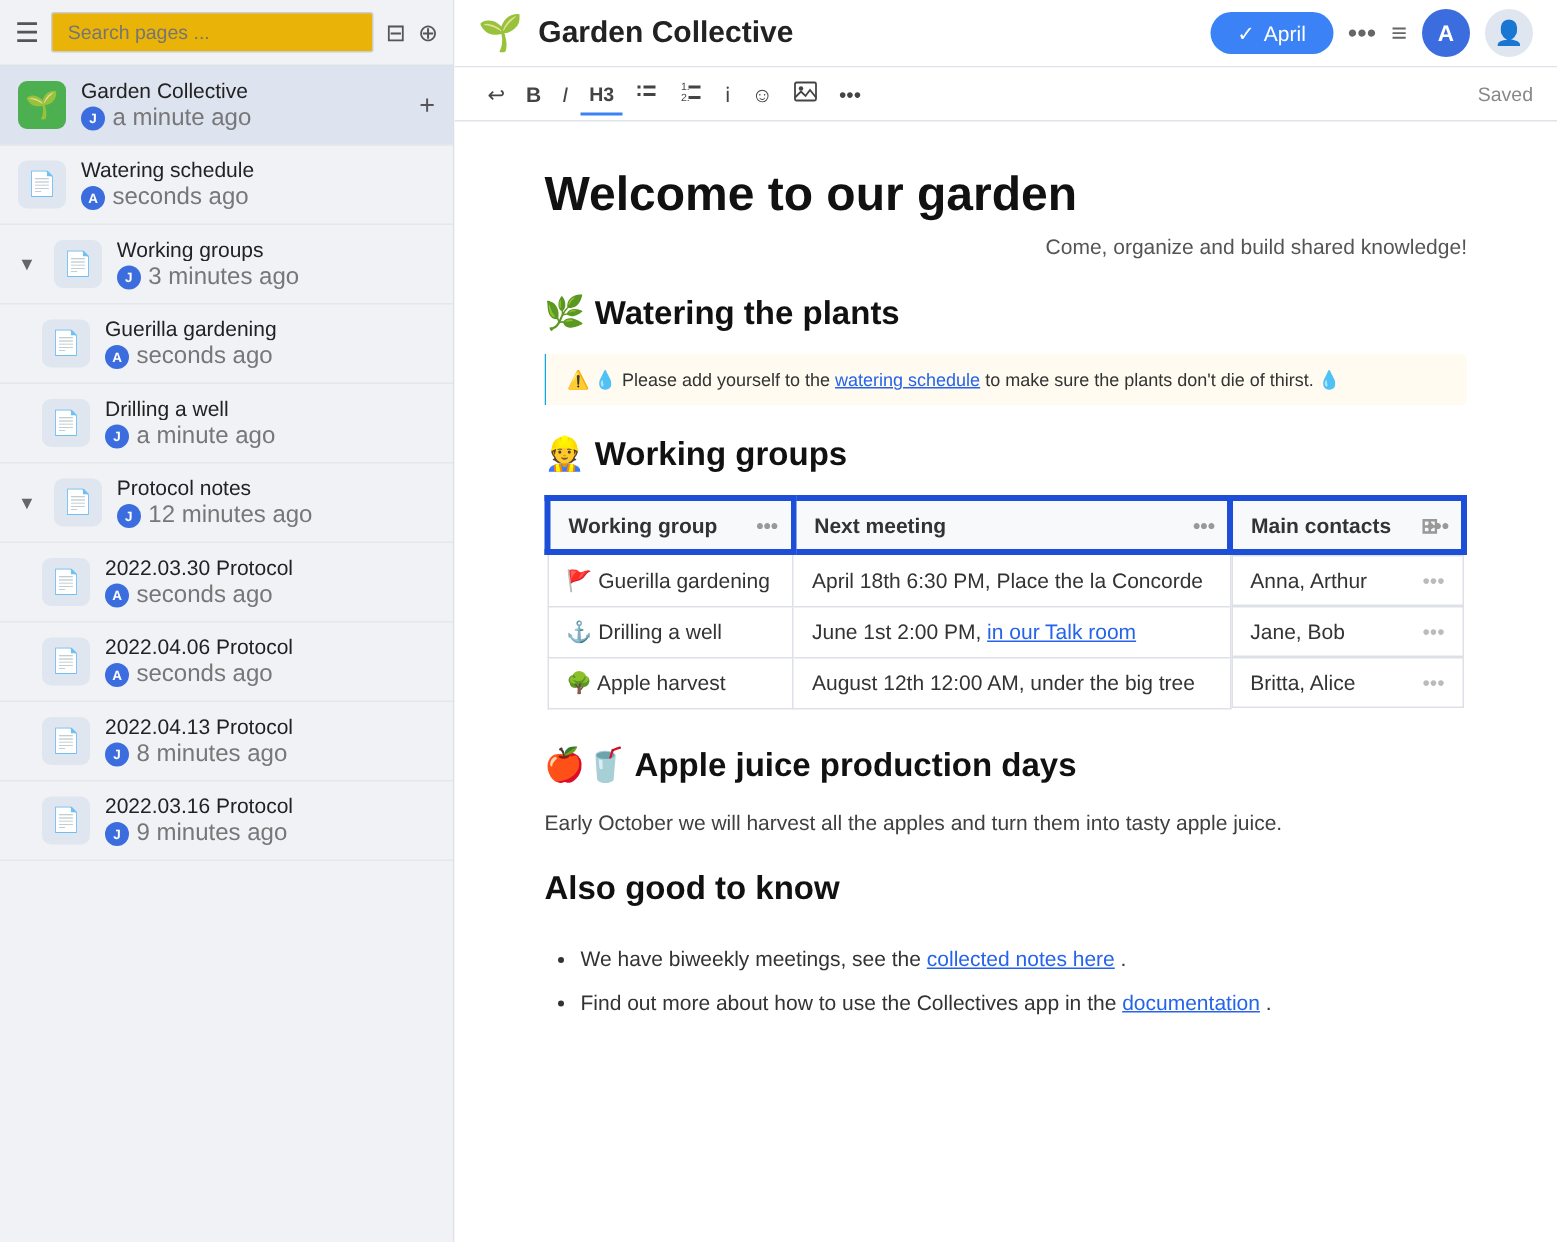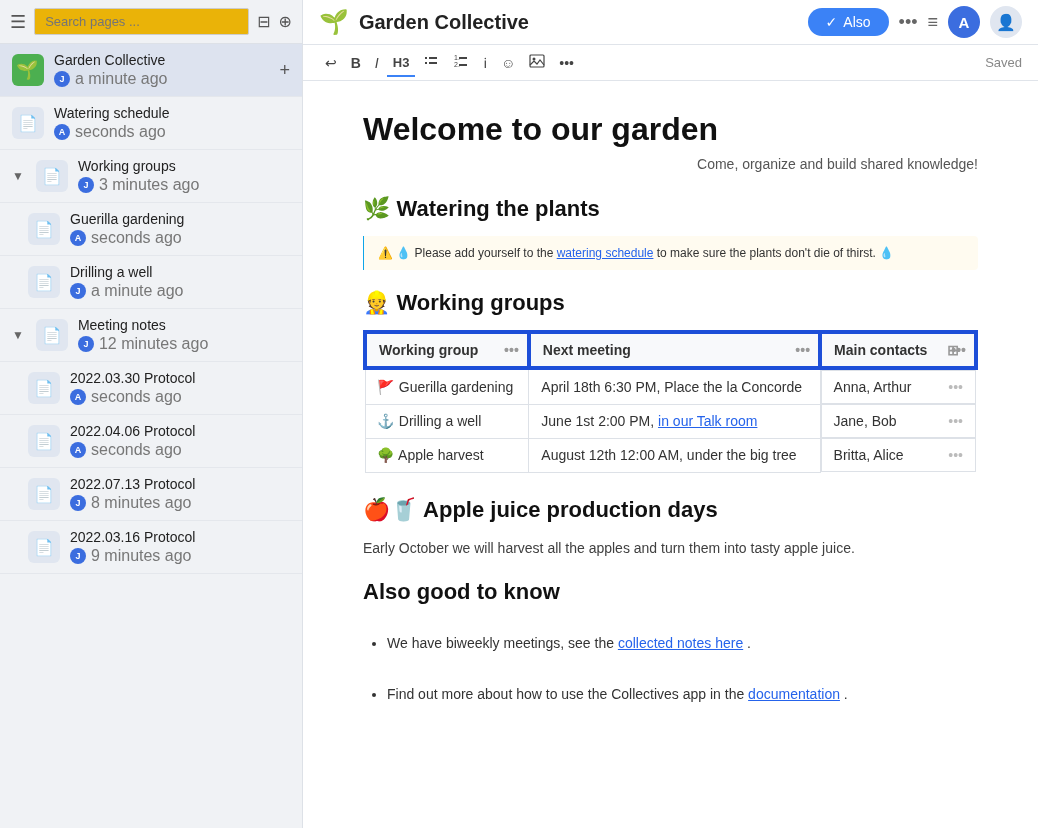--- a/index.html
+++ b/index.html
@@ -368,21 +368,21 @@
       font-size: 14px;
       color: #333;
       line-height: 1.8;
     }
 
     .doc-ul a {
       color: #2563eb;
       text-decoration: underline;
     }
 
-    .doc-ul li { margin-bottom: 4px; margin-top: 26px; }
+    .doc-ul li { margin-bottom: 4px; }
   </style>
 </head>
 <body>
 
 <div id="sidebar">
   <div id="sidebar-header">
     <span style="font-size:18px;cursor:pointer;color:#555;">☰</span>
     <input id="search-input" type="text" style="flex: 1 1 0%; border: 1px solid rgb(204, 204, 204); border-radius: 2px; padding: 5px 10px; font-size: 13px; background: #eab308; outline: none;" placeholder="Search pages ...">
     <span class="sidebar-icon-btn" style="font-size:16px;">⊟</span>
     <span class="sidebar-icon-btn" style="font-size:16px;">⊕</span>
@@ -442,21 +442,21 @@
         <div class="meta-avatar blue">J</div>
         <span class="meta-time">a minute ago</span>
       </div>
     </div>
   </div>
 
   <div class="sidebar-item">
     <span class="collapse-arrow">▼</span>
     <div class="sidebar-item-icon doc">📄</div>
     <div class="sidebar-item-text">
-      <div class="sidebar-item-title">Meeting notes</div>
+      <div class="sidebar-item-title">Protocol notes</div>
       <div class="sidebar-item-meta">
         <div class="meta-avatar blue">J</div>
         <span class="meta-time">12 minutes ago</span>
       </div>
     </div>
   </div>
 
   <div class="sidebar-item sub-item">
     <div class="sidebar-item-icon doc">📄</div>
     <div class="sidebar-item-text">
@@ -475,21 +475,21 @@
       <div class="sidebar-item-meta">
         <div class="meta-avatar blue">A</div>
         <span class="meta-time">seconds ago</span>
       </div>
     </div>
   </div>
 
   <div class="sidebar-item sub-item">
     <div class="sidebar-item-icon doc">📄</div>
     <div class="sidebar-item-text">
-      <div class="sidebar-item-title">2022.07.13 Protocol</div>
+      <div class="sidebar-item-title">2022.04.13 Protocol</div>
       <div class="sidebar-item-meta">
         <div class="meta-avatar blue">J</div>
         <span class="meta-time">8 minutes ago</span>
       </div>
     </div>
   </div>
 
   <div class="sidebar-item sub-item">
     <div class="sidebar-item-icon doc">📄</div>
     <div class="sidebar-item-text">
@@ -502,21 +502,21 @@
   </div>
 </div>
 
 <div id="main">
 
   <div id="topbar">
     <span id="page-icon-large">🌱</span>
     <span id="page-title-bar">Garden Collective</span>
     <button id="done-btn">
       <span>✓</span>
-      <span>Also</span>
+      <span>April</span>
     </button>
     <span class="topbar-icon">•••</span>
     <span class="topbar-icon">≡</span>
     <div id="avatar-circle">A</div>
     <div id="collab-icon">👤</div>
   </div>
 
   <div id="toolbar">
     <button class="toolbar-btn">↩</button>
     <button class="toolbar-btn" style="font-weight:bold;">B</button>

